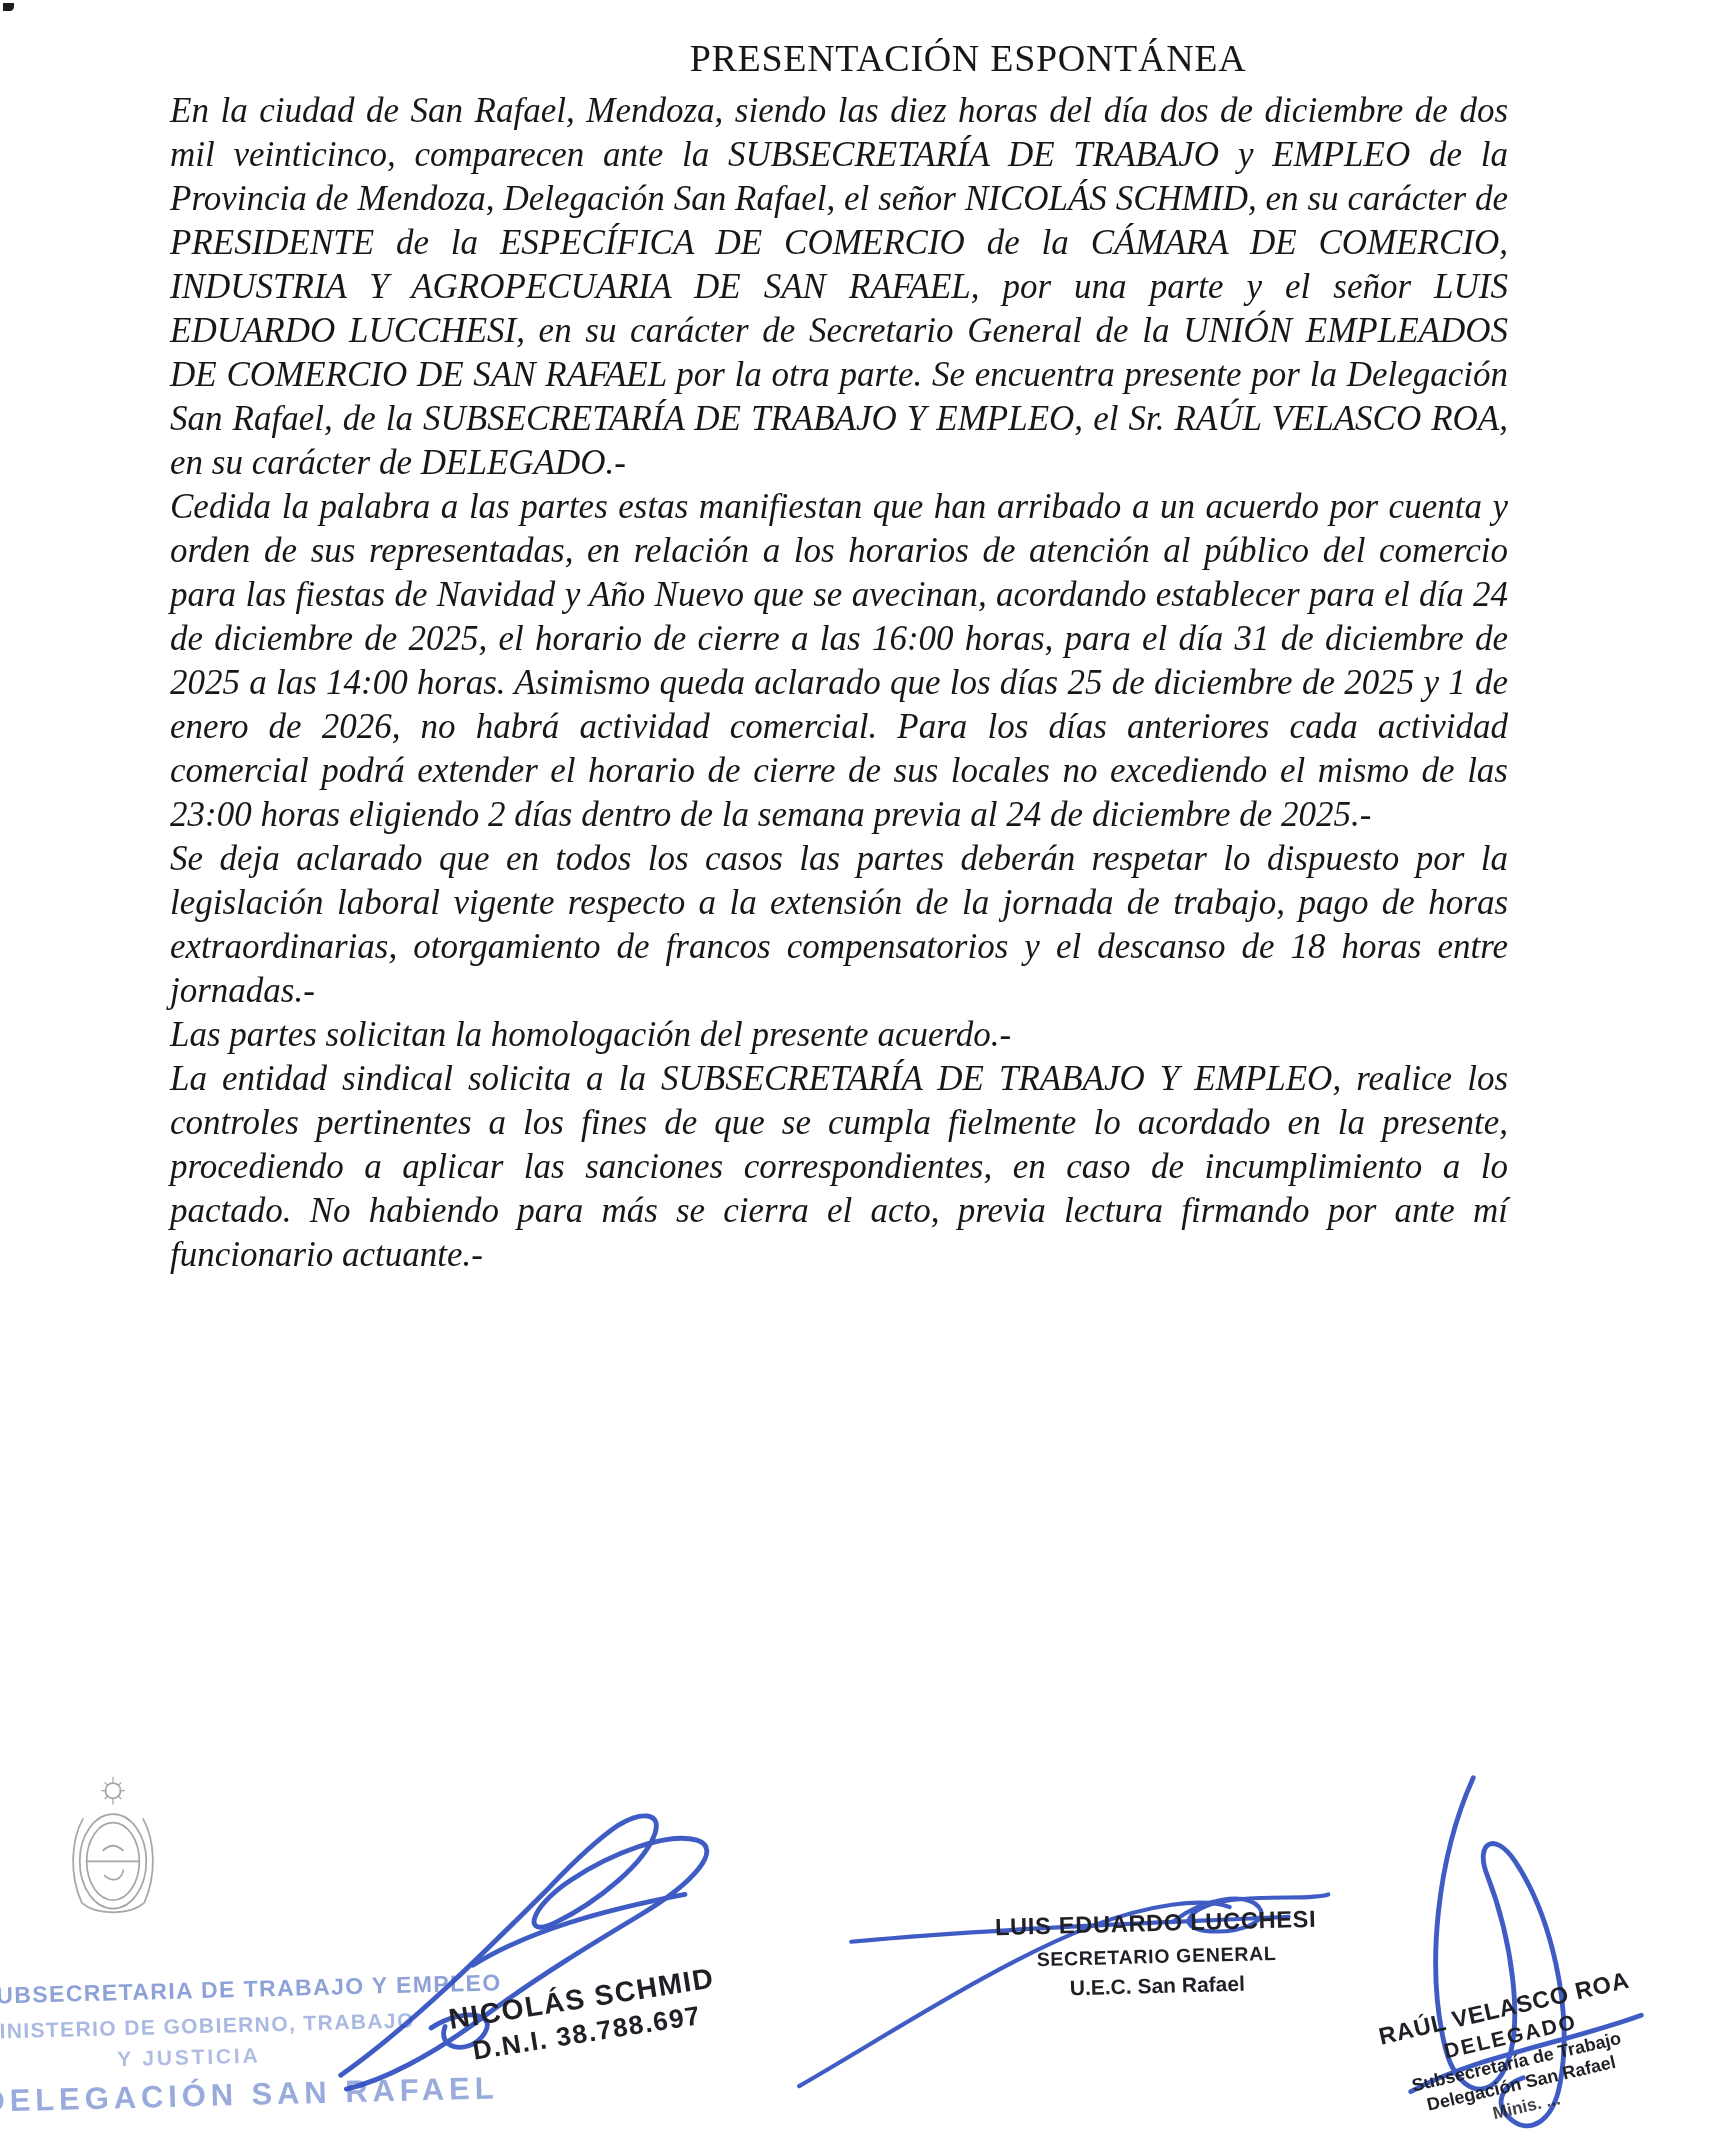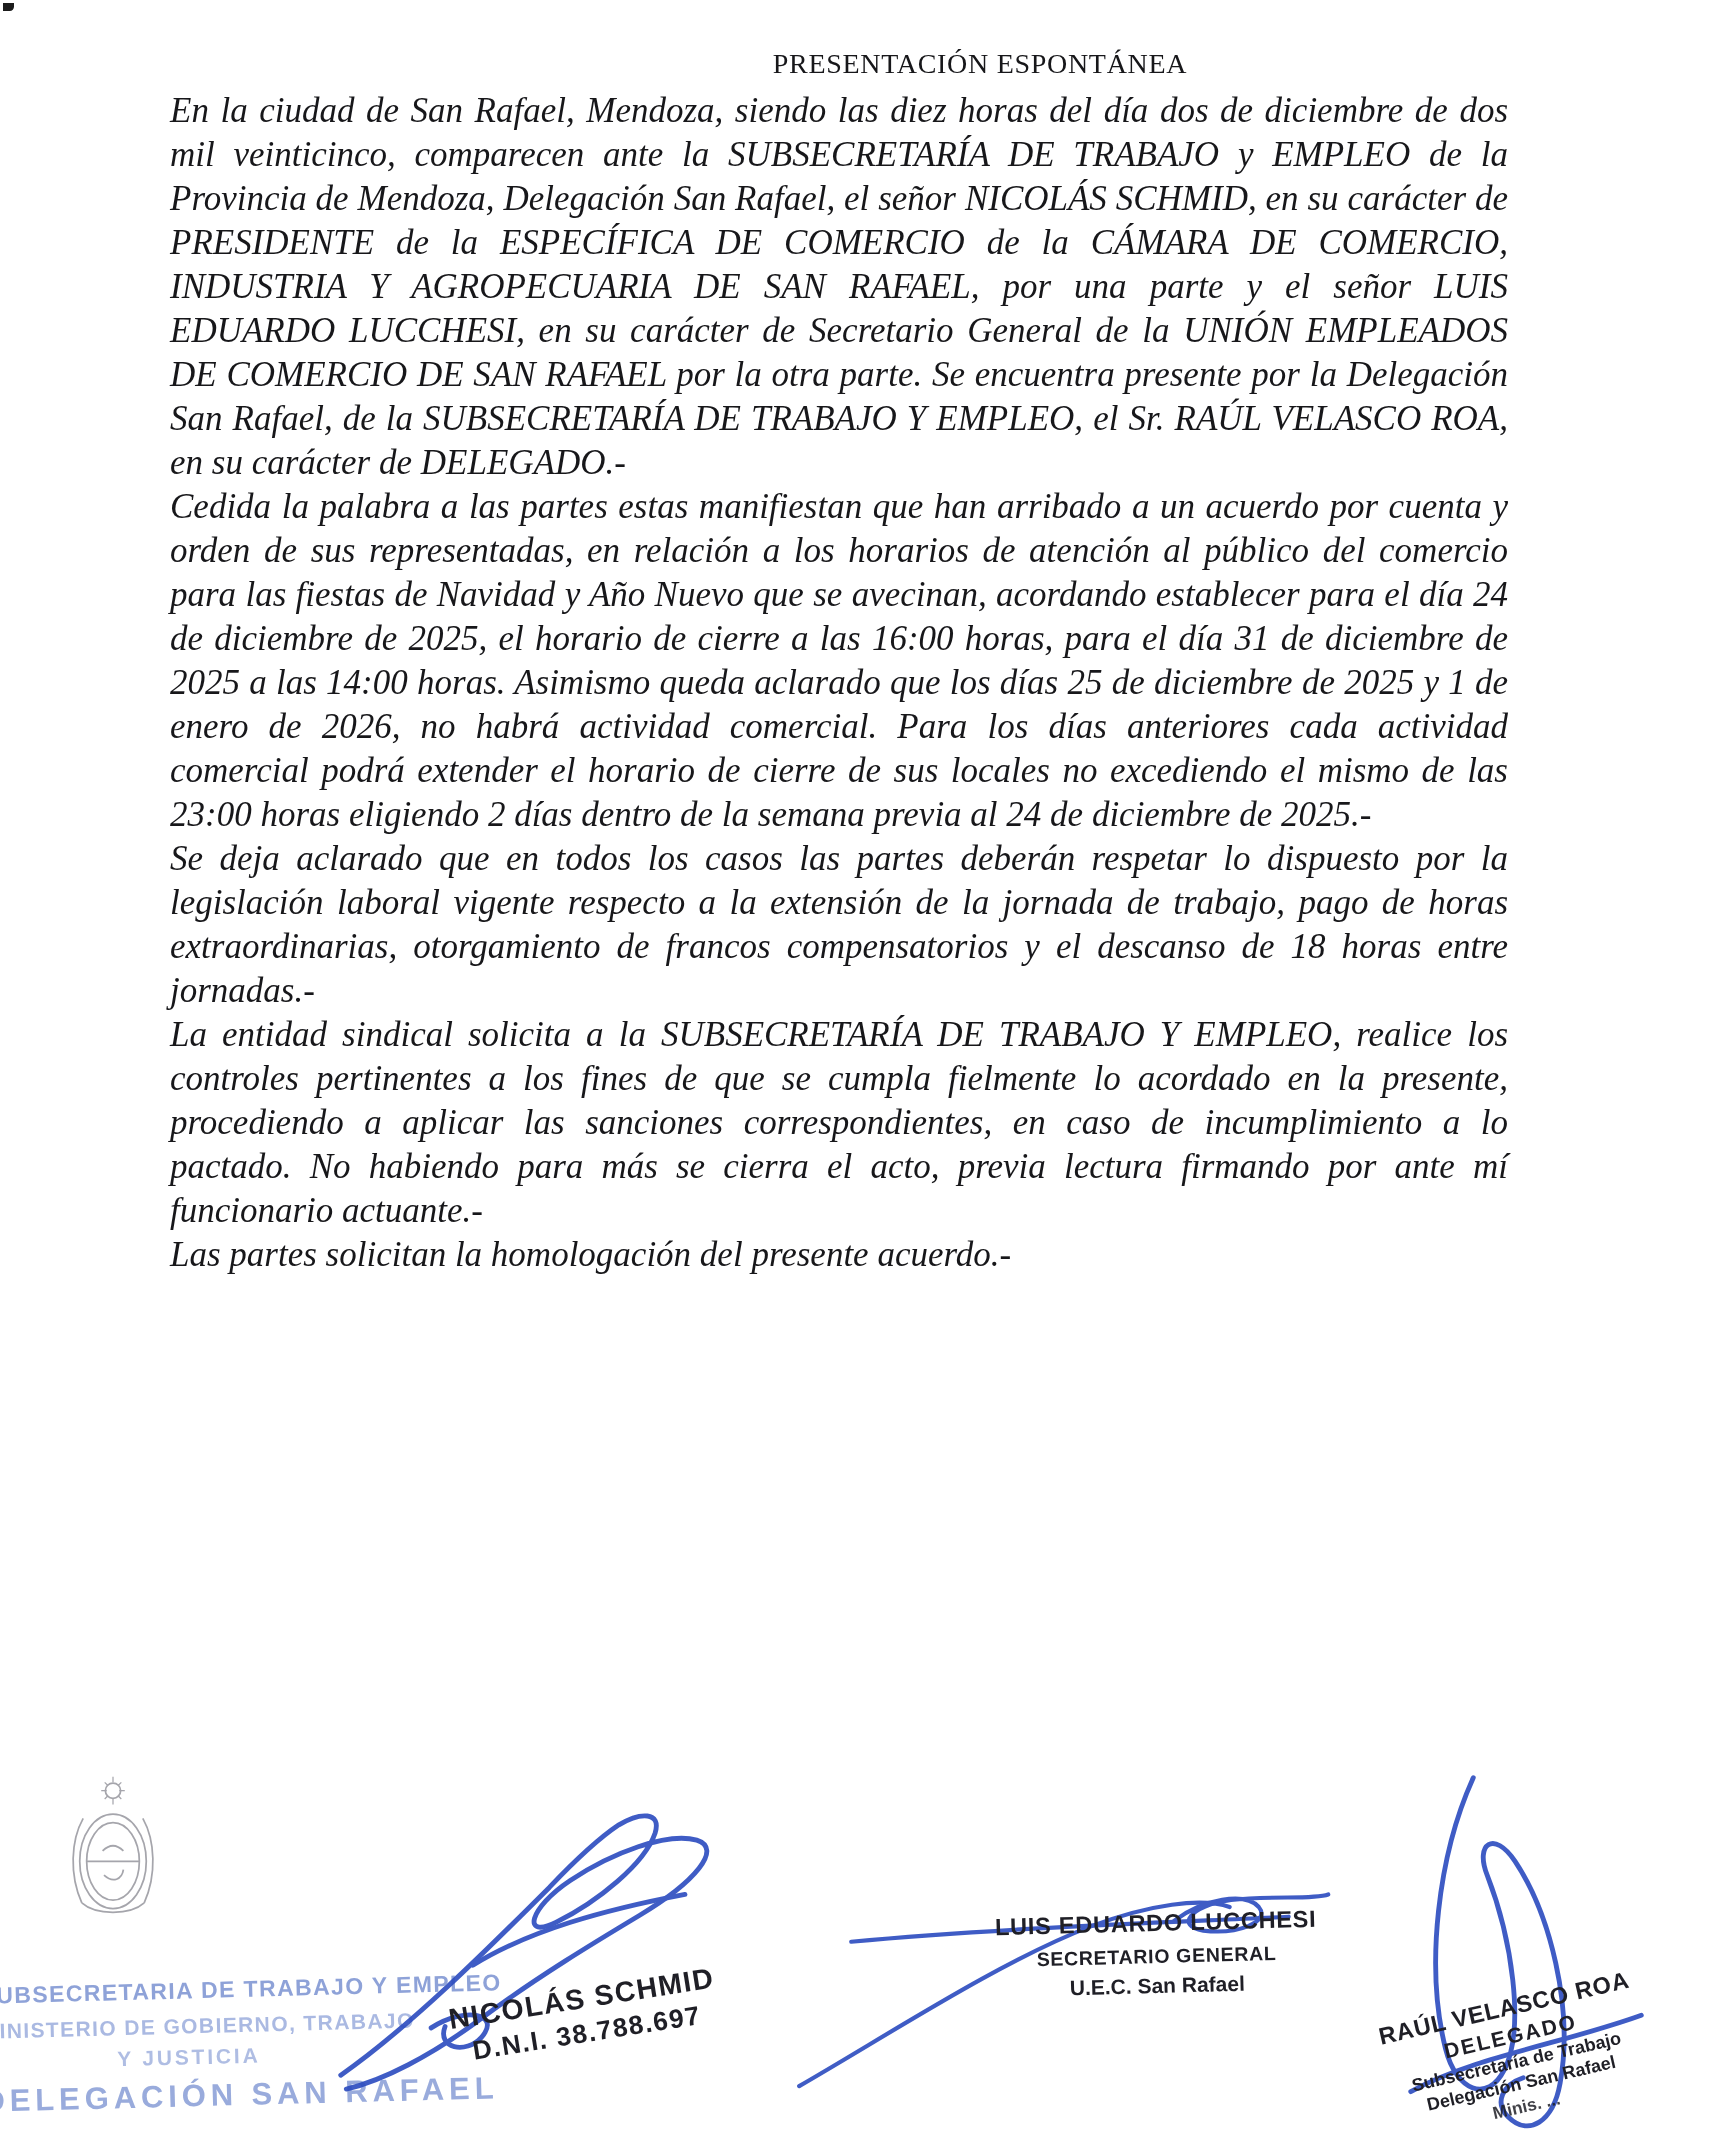--- a/index.html
+++ b/index.html
@@ -13,24 +13,24 @@
     overflow: hidden;
   }
   .scan-nick {
     position: absolute; left: 2.8px; top: 2.8px;
     width: 11px; height: 8.3px; background: #1c1c1c;
     border-radius: 0 0 4.2px 0;
   }
   .doc-title {
     position: absolute;
     left: 170px; top: 36px; width: 1338px;
-    margin: 12px;
+    margin: 0;
     text-align: center;
     transform: translateX(129px);
-    font-size: 28px;
+    font-size: 38px;
     font-weight: 400;
     letter-spacing: 0.7px;
     white-space: nowrap;
   }
   .doc-body {
     position: absolute;
     left: 170px; top: 89px; width: 1338px;
     font-size: 35px;
     line-height: 44px;
     text-align: justify;
@@ -88,22 +88,22 @@
 <div class="page">
 
   <div class="scan-nick"></div>
 
   <h1 class="doc-title">PRESENTACIÓN ESPONTÁNEA</h1>
 
   <div class="doc-body">
     <p>En la ciudad de San Rafael, Mendoza, siendo las diez horas del día dos de diciembre de dos mil veinticinco, comparecen ante la SUBSECRETARÍA DE TRABAJO y EMPLEO de la Provincia de Mendoza, Delegación San Rafael, el señor NICOLÁS SCHMID, en su carácter de PRESIDENTE de la ESPECÍFICA DE COMERCIO de la CÁMARA DE COMERCIO, INDUSTRIA Y AGROPECUARIA DE SAN RAFAEL, por una parte y el señor LUIS EDUARDO LUCCHESI, en su carácter de Secretario General de la UNIÓN EMPLEADOS DE COMERCIO DE SAN RAFAEL por la otra parte. Se encuentra presente por la Delegación San Rafael, de la SUBSECRETARÍA DE TRABAJO Y EMPLEO, el Sr. RAÚL VELASCO ROA, en su carácter de DELEGADO.-</p>
     <p>Cedida la palabra a las partes estas manifiestan que han arribado a un acuerdo por cuenta y orden de sus representadas, en relación a los horarios de atención al público del comercio para las fiestas de Navidad y Año Nuevo que se avecinan, acordando establecer para el día 24 de diciembre de 2025, el horario de cierre a las 16:00 horas, para el día 31 de diciembre de 2025 a las 14:00 horas. Asimismo queda aclarado que los días 25 de diciembre de 2025 y 1 de enero de 2026, no habrá actividad comercial. Para los días anteriores cada actividad comercial podrá extender el horario de cierre de sus locales no excediendo el mismo de las 23:00 horas eligiendo 2 días dentro de la semana previa al 24 de diciembre de 2025.-</p>
     <p>Se deja aclarado que en todos los casos las partes deberán respetar lo dispuesto por la legislación laboral vigente respecto a la extensión de la jornada de trabajo, pago de horas extraordinarias, otorgamiento de francos compensatorios y el descanso de 18 horas entre jornadas.-</p>
+    <p>Las partes solicitan la homologación del presente acuerdo.-</p>
     <p>La entidad sindical solicita a la SUBSECRETARÍA DE TRABAJO Y EMPLEO, realice los controles pertinentes a los fines de que se cumpla fielmente lo acordado en la presente, procediendo a aplicar las sanciones correspondientes, en caso de incumplimiento a lo pactado. No habiendo para más se cierra el acto, previa lectura firmando por ante mí funcionario actuante.-</p>
-    <p>Las partes solicitan la homologación del presente acuerdo.-</p>
   </div>
 
   <div class="sig-area">
 
     <svg class="coat-of-arms" width="104" height="167" viewBox="0 0 150 240">
       <g fill="none" stroke="#6a6a74" stroke-width="2.5" opacity="0.75">
         <circle cx="75" cy="38" r="11"></circle>
         <g stroke-width="1.8">
           <line x1="75" y1="18" x2="75" y2="26"></line>
             <line x1="75" y1="50" x2="75" y2="58"></line>

